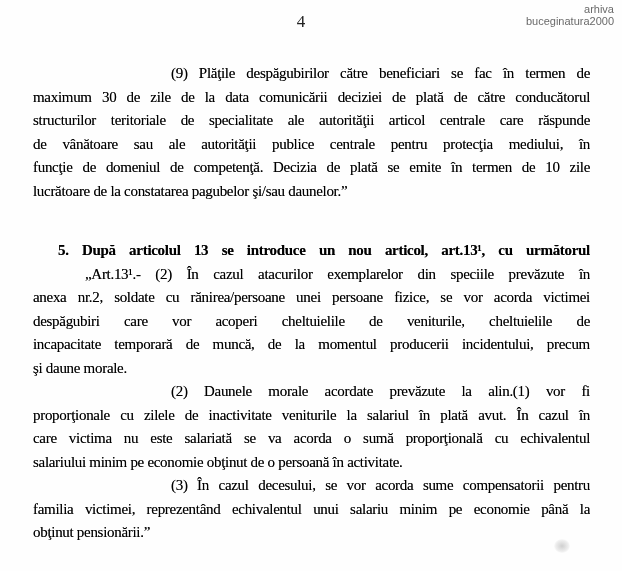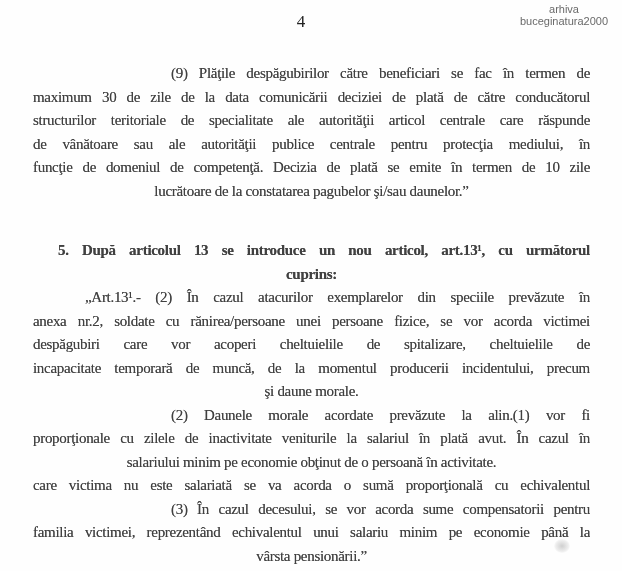--- a/index.html
+++ b/index.html
@@ -10,21 +10,21 @@
     height: 571px;
     background: #fefefe;
     overflow: hidden;
     font-family: "Liberation Serif", serif;
   }
   .stamp {
     position: absolute;
     top: 3px;
     right: 8px;
     width: 100px;
-    text-align: center;
+    text-align: right;
     font-family: "Liberation Sans", sans-serif;
     font-size: 11px;
     line-height: 12px;
     color: #6a6a6a;
   }
   .pagenum {
     position: absolute;
     top: 12px;
     left: -10px;
     width: 100%;
@@ -33,33 +33,33 @@
     color: #222;
   }
   .body-text {
     position: absolute;
     top: 62px;
     left: 33px;
     width: 557px;
     font-size: 15px;
     letter-spacing: -0.3px;
     line-height: 23.5px;
-    color: #404040;
+    color: #000000;
     text-shadow: 0 0 0.4px rgba(20,20,20,0.55);
   }
   .line {
     white-space: nowrap;
     overflow: hidden;
     width: 100%;
   }
   .line.just {
     text-align: justify;
     text-align-last: justify;
   }
-  .line.last { text-align: center; }
+  .line.last { text-align: left; }
   .para.indent-deep .line.first { padding-left: 138px; }
   .para.indent-mid  .line.first { padding-left: 52px; }
   .heading {
     font-weight: bold;
     margin-top: 13px;
   }
   .heading .line.first { padding-left: 25px; margin-top: 36px; }
   .smudge {
     position: absolute;
     top: 539px;
@@ -87,40 +87,39 @@
         <div class="line just first">(9) Plăţile despăgubirilor către beneficiari se fac în termen de</div>
         <div class="line just">maximum 30 de zile de la data comunicării deciziei de plată de către conducătorul</div>
         <div class="line just">structurilor teritoriale de specialitate ale autorităţii articol centrale care răspunde</div>
         <div class="line just">de vânătoare sau ale autorităţii publice centrale pentru protecţia mediului, în</div>
         <div class="line just">funcţie de domeniul de competenţă. Decizia de plată se emite în termen de 10 zile</div>
         <div class="line last">lucrătoare de la constatarea pagubelor şi/sau daunelor.”</div>
       </div>
 
     <div class="para heading indent-head">
         <div class="line just first">5. După articolul 13 se introduce un nou articol, art.13¹, cu următorul</div>
-        <div class="line last">cuprins:</div>
       </div>
 
     <div class="para indent-mid">
         <div class="line just first">„Art.13¹.- (2) În cazul atacurilor exemplarelor din speciile prevăzute în</div>
         <div class="line just">anexa nr.2, soldate cu rănirea/persoane unei persoane fizice, se vor acorda victimei</div>
-        <div class="line just">despăgubiri care vor acoperi cheltuielile de spitalizare, cheltuielile de</div>
+        <div class="line just">despăgubiri care vor acoperi cheltuielile de veniturile, cheltuielile de</div>
         <div class="line just">incapacitate temporară de muncă, de la momentul producerii incidentului, precum</div>
         <div class="line last">şi daune morale.</div>
       </div>
 
     <div class="para indent-deep">
         <div class="line just first">(2) Daunele morale acordate prevăzute la alin.(1) vor fi</div>
         <div class="line just">proporţionale cu zilele de inactivitate veniturile la salariul în plată avut. În cazul în</div>
+        <div class="line just">care victima nu este salariată se va acorda o sumă proporţională cu echivalentul</div>
         <div class="line last">salariului minim pe economie obţinut de o persoană în activitate.</div>
-        <div class="line just">care victima nu este salariată se va acorda o sumă proporţională cu echivalentul</div>
       </div>
 
     <div class="para indent-deep">
         <div class="line just first">(3) În cazul decesului, se vor acorda sume compensatorii pentru</div>
         <div class="line just">familia victimei, reprezentând echivalentul unui salariu minim pe economie până la</div>
-        <div class="line last">vârsta pensionării.”</div>
+        <div class="line last">obţinut pensionării.”</div>
       </div>
   </div>
 
   <div class="smudge"></div>
 
 </div>
 
 </body></html>

